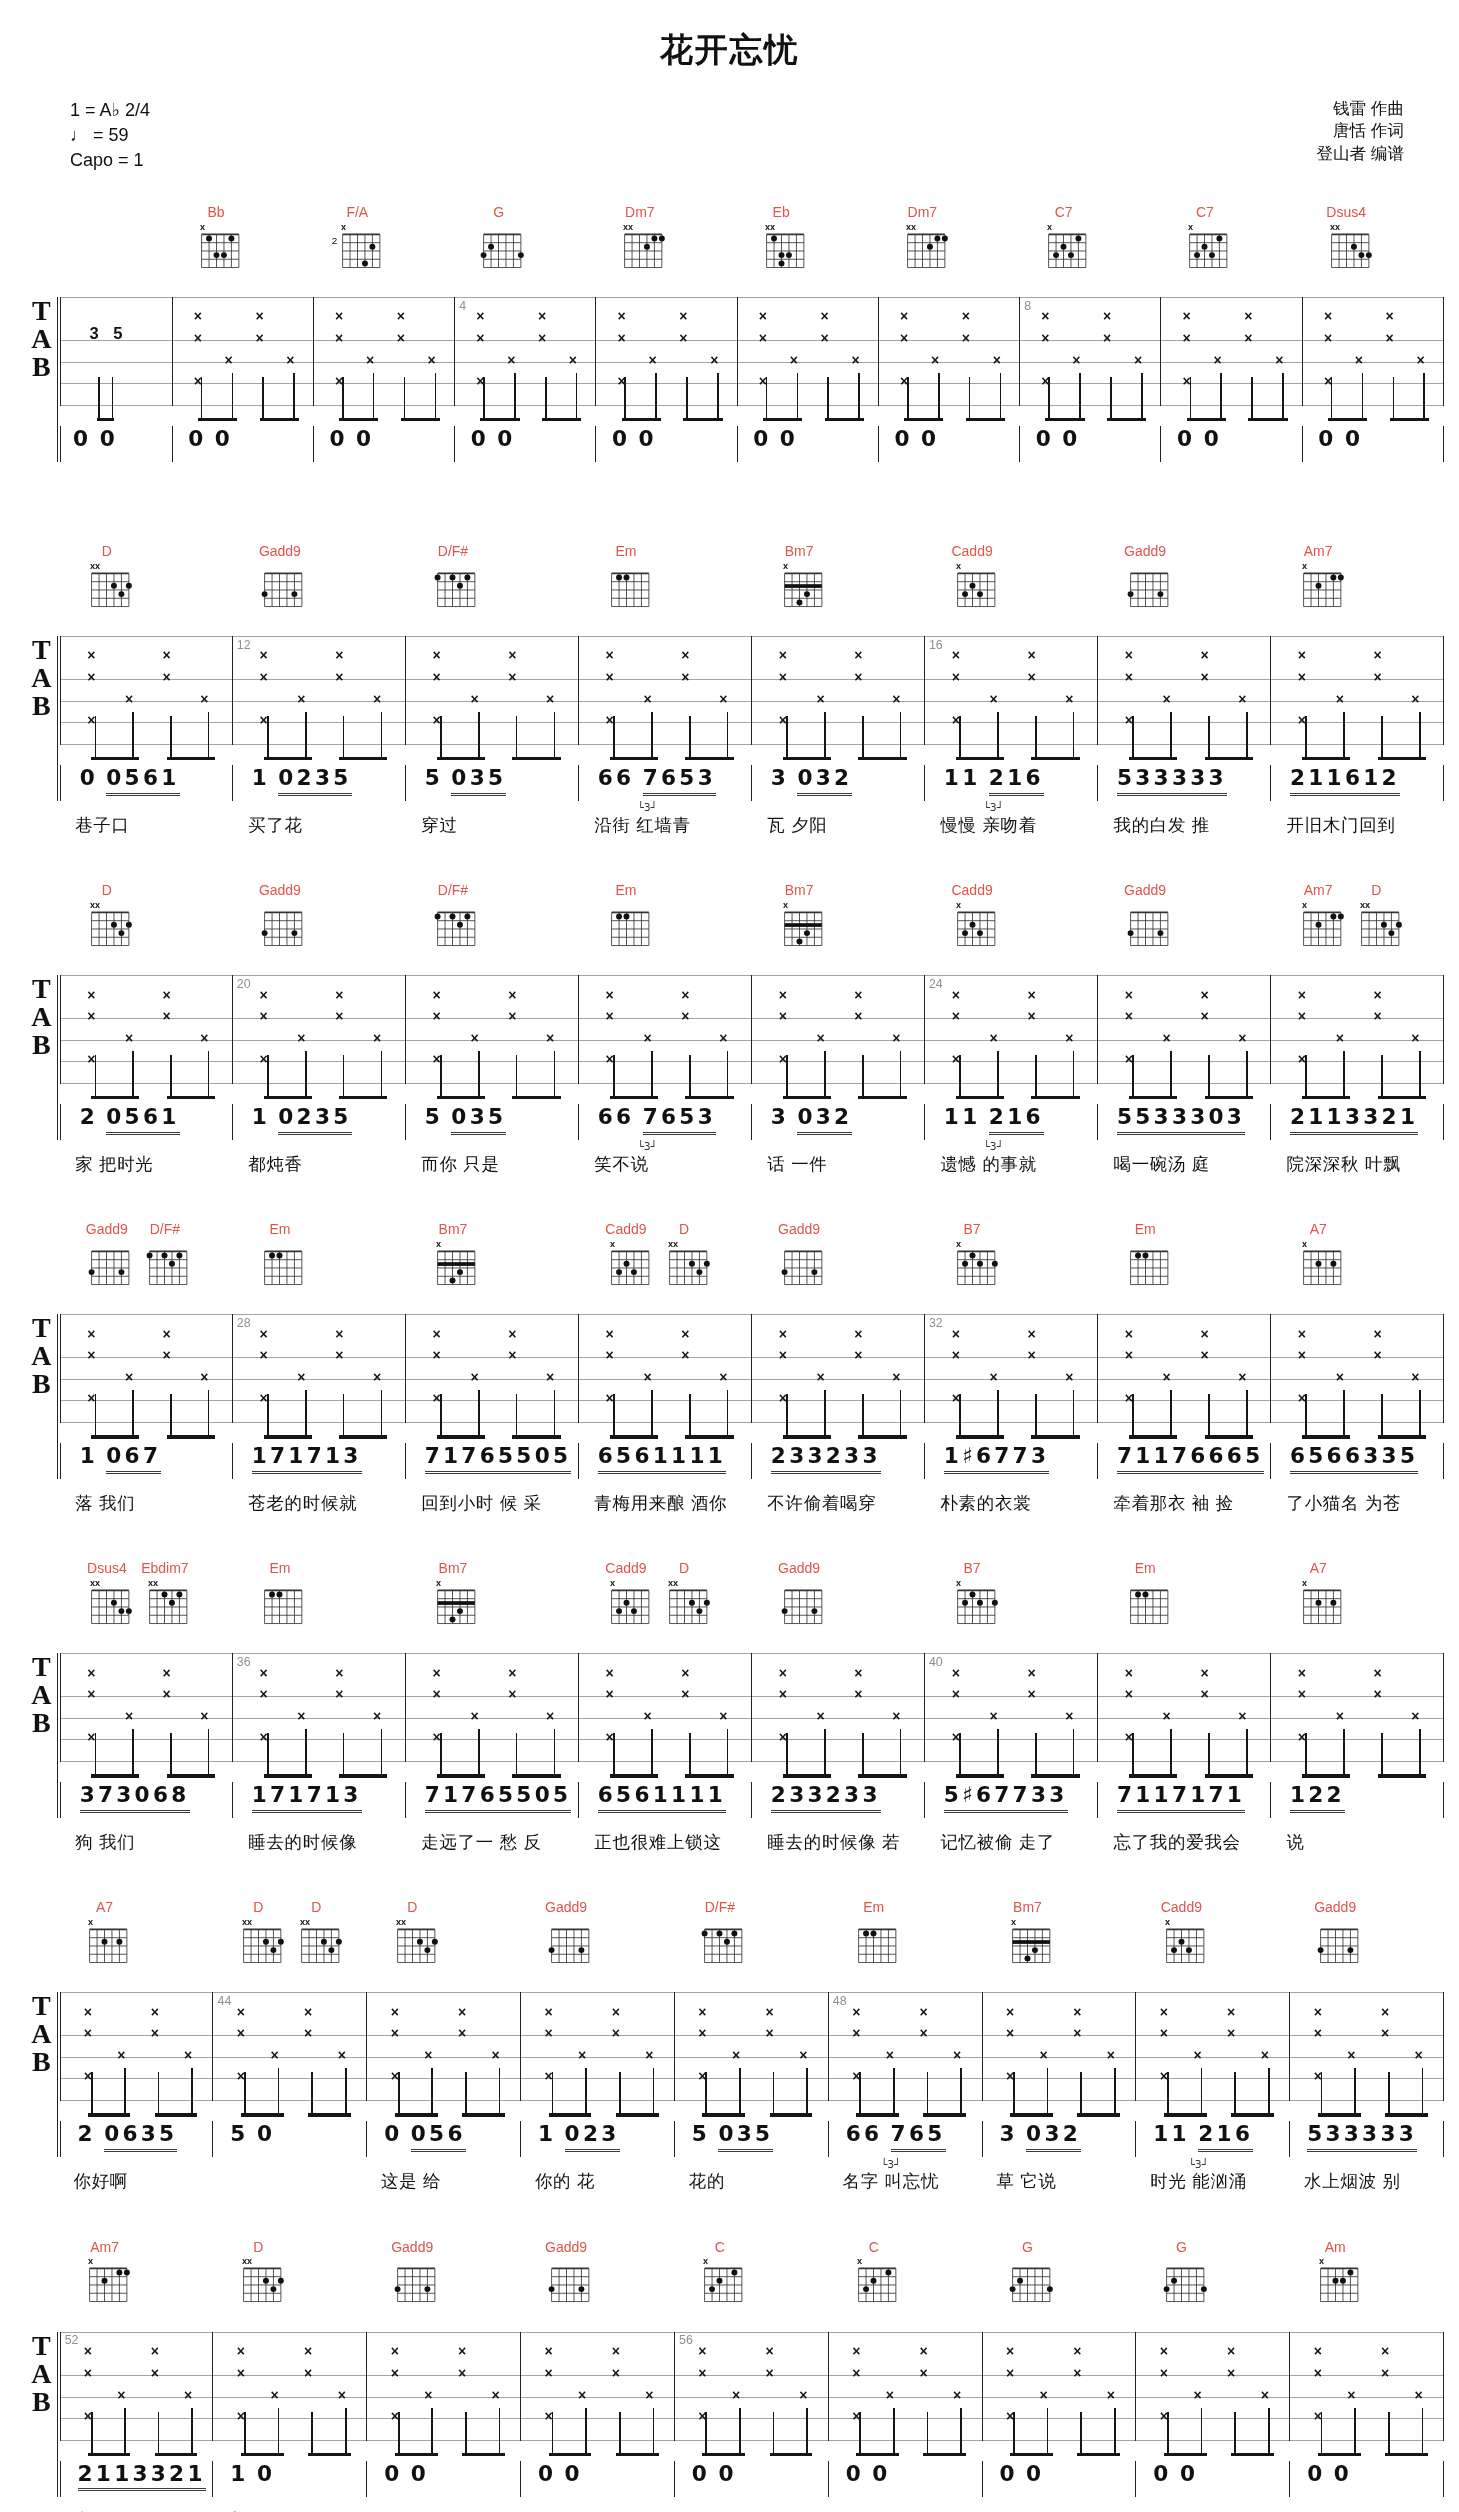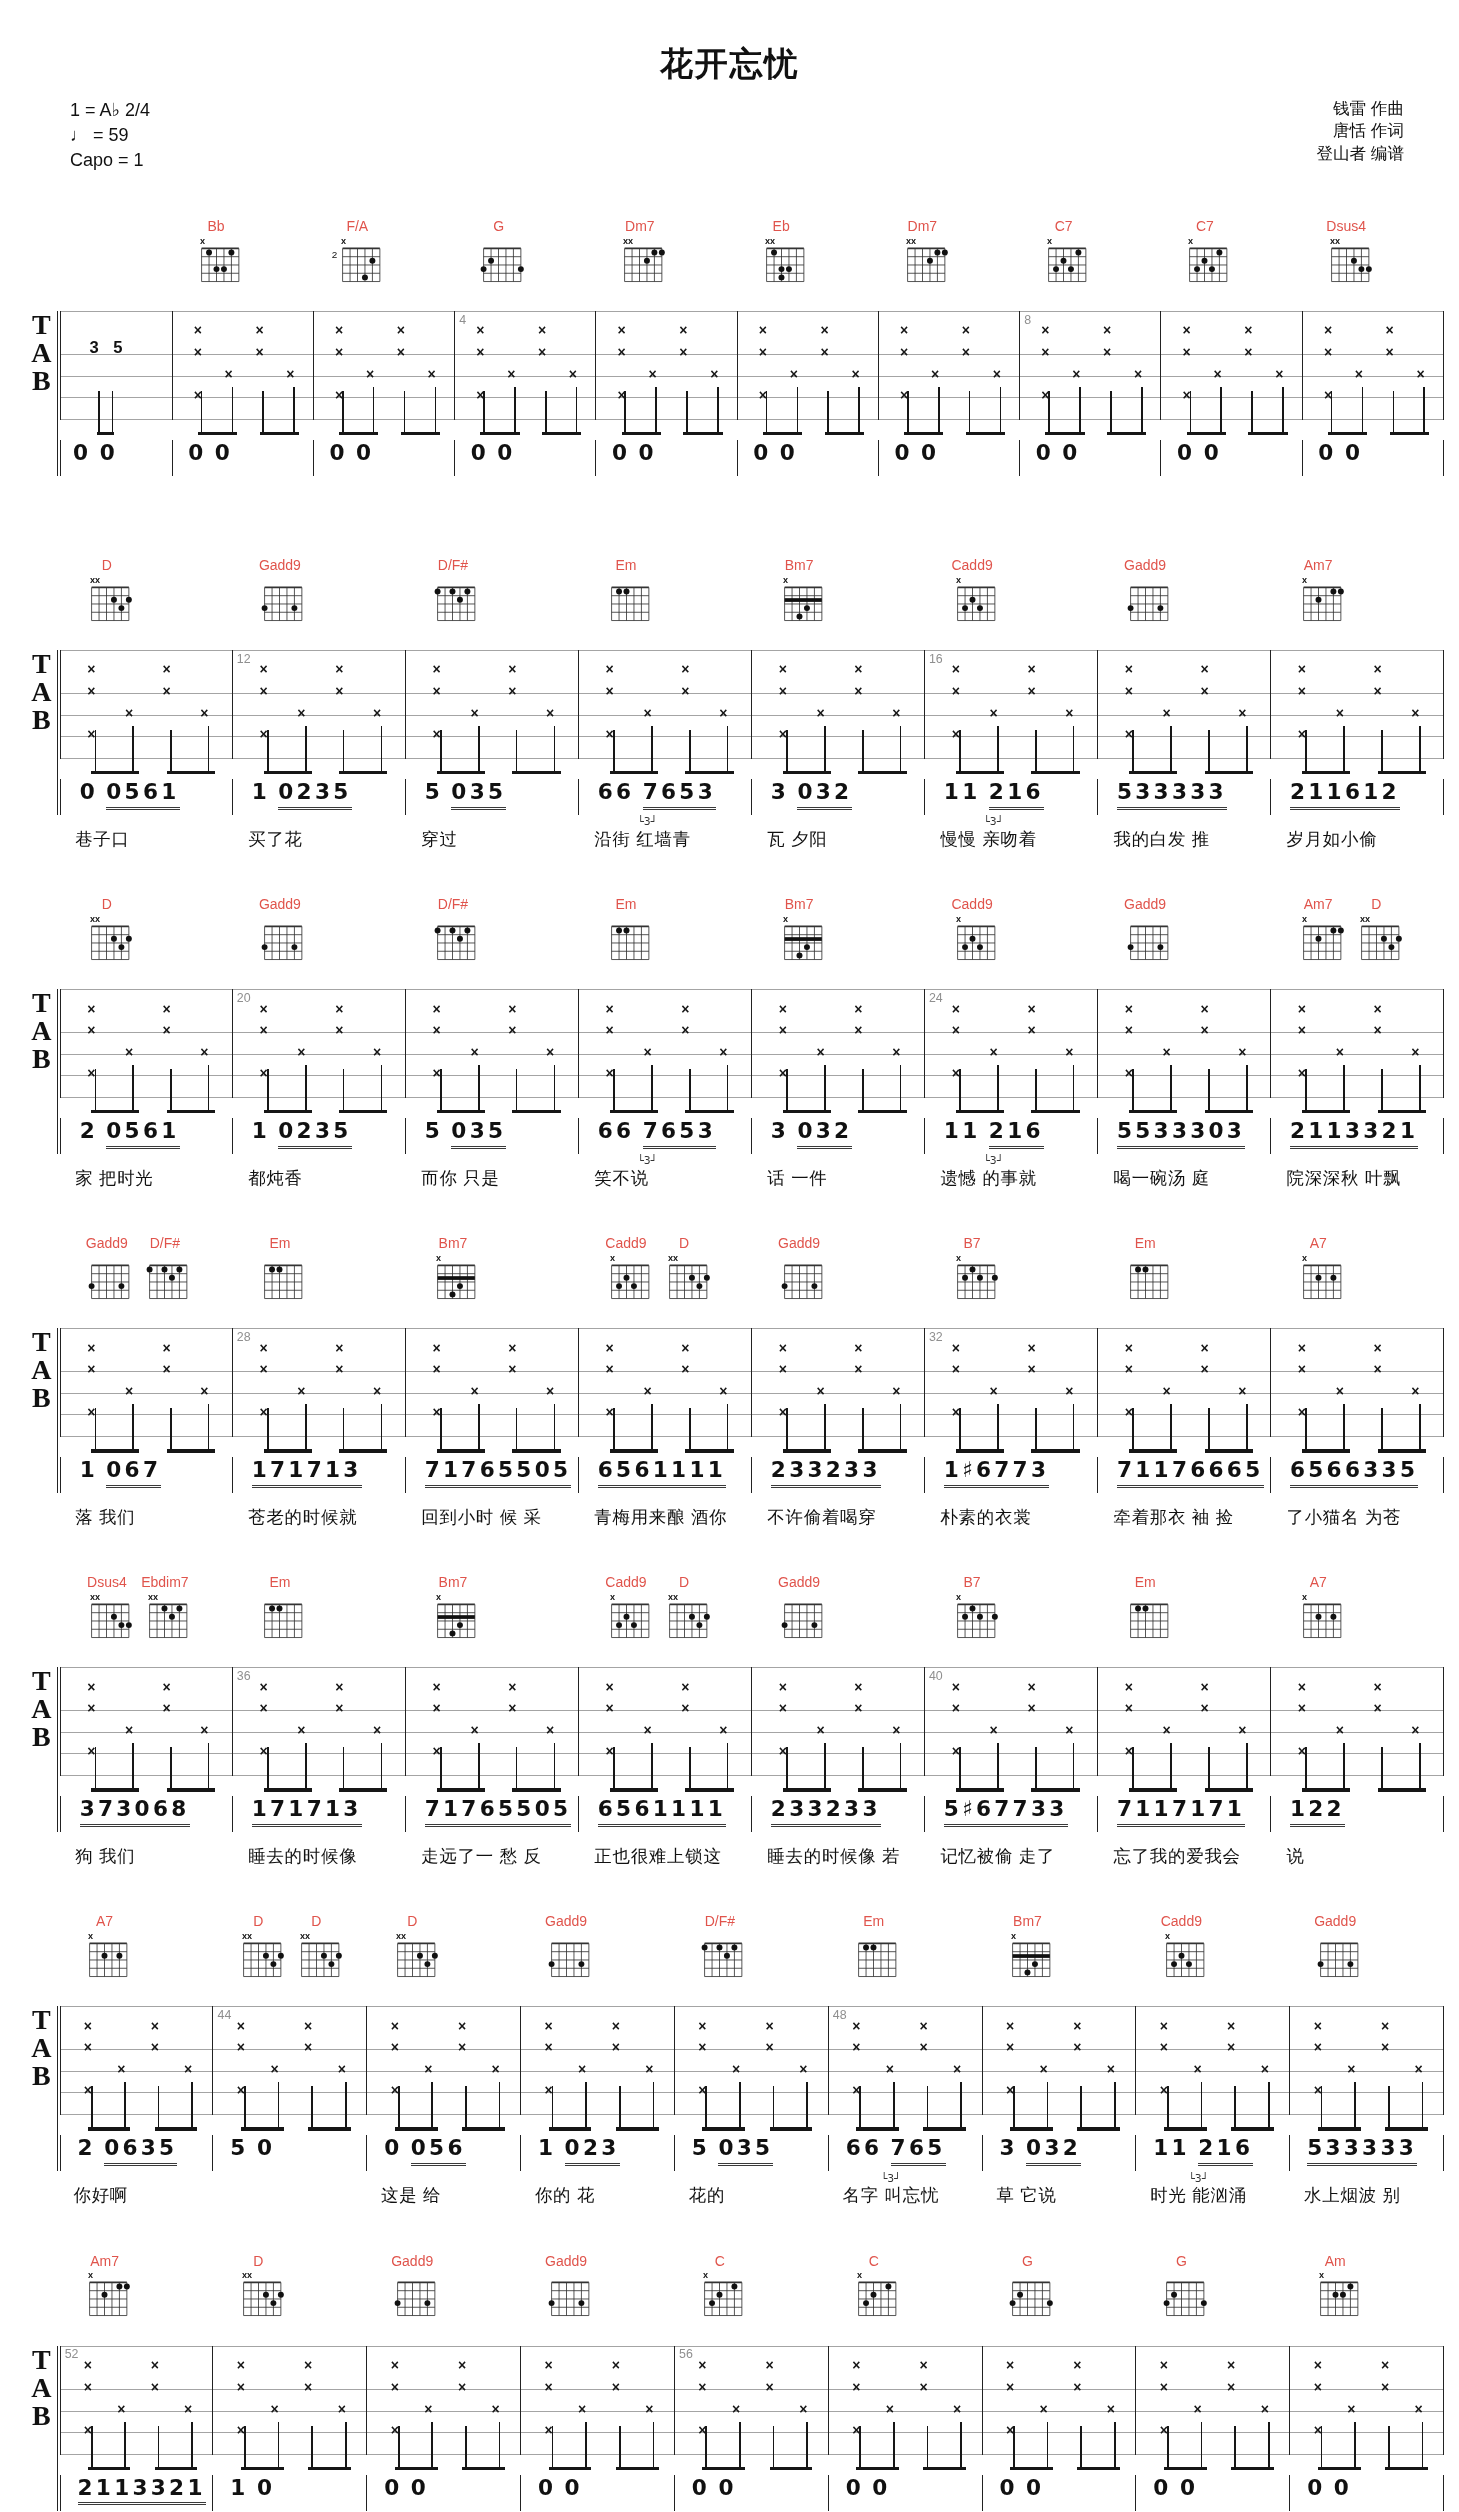--- a/index.html
+++ b/index.html
@@ -1,20 +1,20 @@
 <!DOCTYPE html>
 <html style="font-size:13.3px"><head>
 <meta charset="utf-8">
 <style>
   html,body{margin:0;padding:0;background:#ffffff;}
   body{width:1459px;height:2512px;overflow:hidden;font-family:"Liberation Sans",sans-serif;color:#111;}
   .sheet{position:relative;width:1459px;height:2512px;}
 
   
-  .header{position:relative;height:176px;padding-top:42px;}
+  .header{position:relative;height:176px;padding-top:28px;}
   .title{text-align:center;font-size:33px;font-weight:bold;letter-spacing:1.7px;}
   .artist{text-align:center;font-size:20px;margin-top:8.3px;}
   .meta{position:absolute;left:70px;top:98px;font-size:18px;line-height:25px;}
   .credits{position:absolute;right:55px;top:98px;font-size:16.6px;line-height:22.4px;text-align:right;}
 
   
   .systems{padding:0 15px 0 11.6px;}
   .system{position:relative;margin:0 0 43px 0;padding-left:48px;}
   .tab-clef{position:absolute;left:13.3px;width:33px;text-align:center;font-size:28px;font-weight:bold;line-height:28px;letter-spacing:0;font-family:"Liberation Serif",serif;}
   .sys-bracket{position:absolute;left:45px;width:0;border-left:1.7px solid #222;}
@@ -835,21 +835,21 @@
               <span class="stem" style="left: 20%; top: 80px; height: 43px;"></span>
               <span class="stem" style="left: 42%; top: 76px; height: 46px;"></span>
               <span class="stem" style="left: 64%; top: 80px; height: 43px;"></span>
               <span class="stem" style="left: 86%; top: 76px; height: 46px;"></span>
               <span class="beam" style="left: 18%; width: 28%; top: 121px;"></span>
               <span class="beam" style="left: 62%; width: 28%; top: 121px;"></span>
             </div>
             <div class="m-num">
               <span class="tok beamed">211612</span>
             </div>
-            <div class="m-lyric">岁月如小偷</div>
+            <div class="m-lyric">开旧木门回到</div>
           </div>
         </div>
       </div>
       <div class="system">
         <div class="tab-clef" style="top: 93px;">
           <div>T</div>
           <div>A</div>
           <div>B</div>
         </div>
         <div class="sys-bracket" style="top: 93px; height: 165px;"></div>

